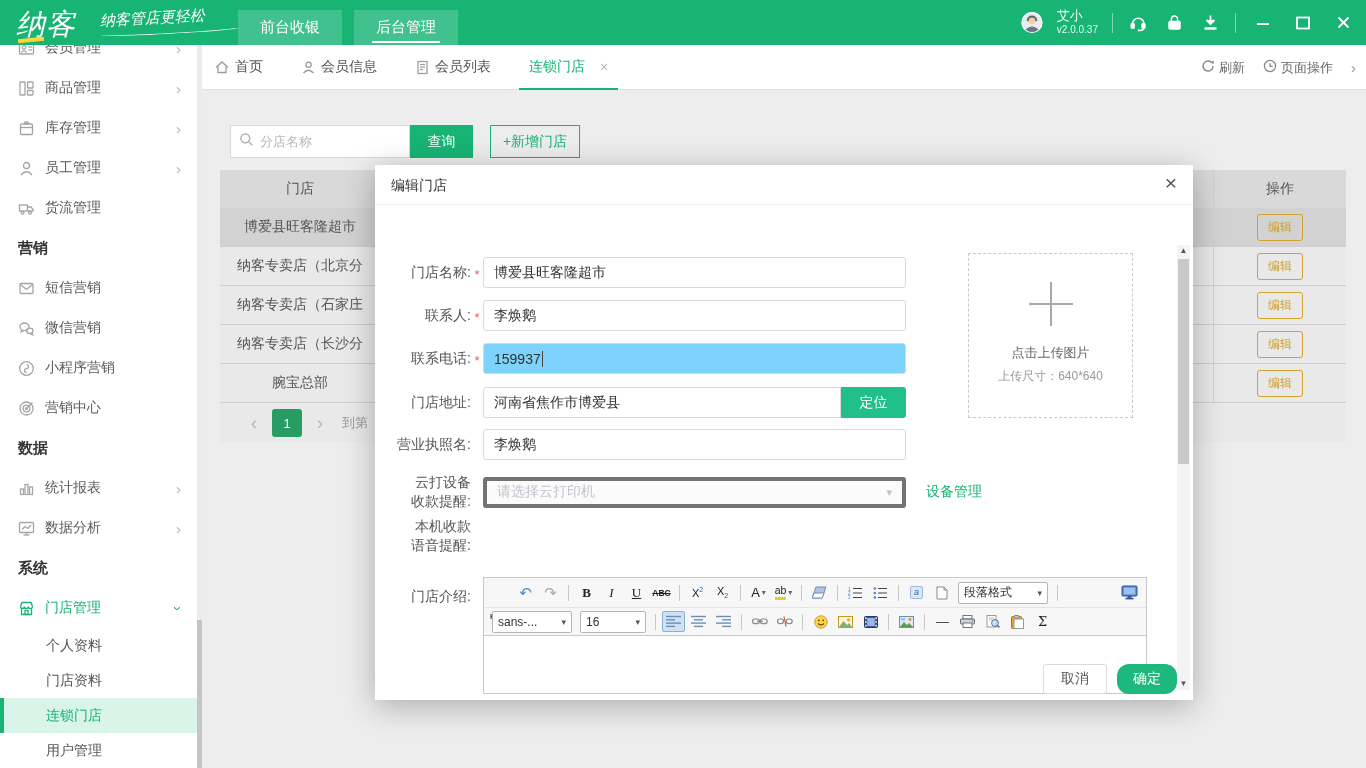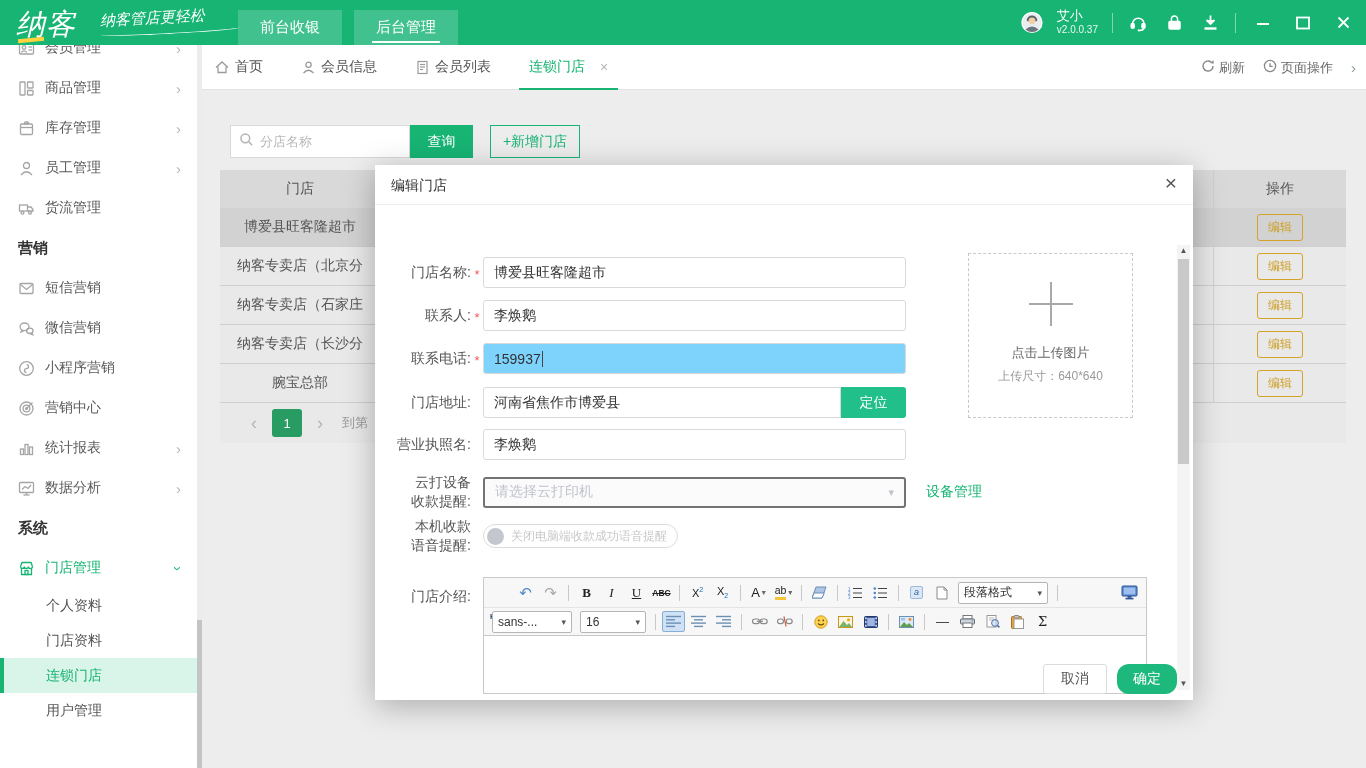--- a/index.html
+++ b/index.html
@@ -74,21 +74,21 @@
   .m-close { position:absolute; right:16px; top:7px; font-size:21px; color:#555; cursor:pointer; line-height:1; }
   .m-body { position:relative; }
   .f-row { position:absolute; left:0; display:flex; align-items:center; }
   .f-label { width:96px; text-align:right; font-size:14px; color:#555; line-height:19px; }
   .f-star { width:12px; text-align:center; color:#f25b5b; font-size:13px; margin-top:3px; }
   .f-input { width:423px; height:31px; border:1px solid #d9d9d9; border-radius:3px; font-size:14px; color:#333; padding:0 10px; outline:none; background:#fff; font-family:inherit; }
   .f-input-div { width:423px; height:31px; border:1px solid #d9d9d9; border-radius:3px; font-size:14px; color:#333; padding:0 10px; display:flex; align-items:center; background:#7dd3fc; }
   .caret-line { display:inline-block; width:1px; height:16px; background:#444; margin-left:1px; }
   .addr-input { width:358px; border-radius:3px 0 0 3px; }
   .btn-locate { width:65px; height:31px; background:#21c08a; color:#fff; border:none; font-size:14px; border-radius:0 3px 3px 0; cursor:pointer; font-family:inherit; }
-  .f-select { width:423px; height:31px; border:2px solid #737373; border-radius:3px; background:#fbfbfb; display:flex; align-items:center; padding:0 10px; font-size:14px; color:#c0c4cc; position:relative; }
+  .f-select { width:423px; height:31px; border:4px solid #737373; border-radius:3px; background:#fbfbfb; display:flex; align-items:center; padding:0 10px; font-size:14px; color:#c0c4cc; position:relative; }
   .f-select .sel-caret { position:absolute; right:10px; color:#c0c4cc; font-size:11px; }
   .link-green { margin-left:20px; font-size:14px; color:#17b474; cursor:pointer; }
   .toggle { display:inline-flex; align-items:center; height:24px; border:1px solid #dcdcdc; border-radius:12px; padding:0 10px 0 3px; gap:7px; background:#fff; cursor:pointer; }
   .toggle .knob { width:17px; height:17px; border-radius:50%; background:#c4c8ce; }
   .toggle .t-txt { font-size:12px; color:#c9c9c9; }
 
   
   .editor { position:absolute; left:108px; top:372px; width:664px; border:1px solid #c9c9c9; background:#fff; }
   .tb-row { display:flex; align-items:center; padding:0 5px; gap:2px; background:#f7f7f7; }
   .tb-row1 { height:30px; border-bottom:1px solid #e4e4e4; }
@@ -281,20 +281,21 @@
           <span style="display: inline-flex;">
             <svg width="17" height="17" viewBox="0 0 17 17" fill="none" stroke="#a5a5a5" stroke-width="1.3">
               <circle cx="8.5" cy="8.5" r="6.5"></circle>
               <circle cx="8.5" cy="8.5" r="3.4"></circle>
               <circle cx="8.5" cy="8.5" r="0.9" fill="#a5a5a5"></circle>
               <line x1="8.5" y1="8.5" x2="14.5" y2="2.5"></line>
             </svg>
           </span>
           <span class="lbl">营销中心</span>
         </div>
+        <div class="s-section">数据</div>
         <div class="s-item">
           <span style="display: inline-flex;">
             <svg width="17" height="17" viewBox="0 0 17 17" fill="none" stroke="#a5a5a5" stroke-width="1.3">
               <rect x="2.5" y="9" width="3" height="5.5"></rect>
               <rect x="7" y="4.5" width="3" height="10"></rect>
               <rect x="11.5" y="7" width="3" height="7.5"></rect>
             </svg>
           </span>
           <span class="lbl">统计报表</span>
           <span class="chev">›</span>
@@ -502,24 +503,20 @@
           <span class="f-star"></span>
           <div class="f-select">
             <span>请选择云打印机</span>
             <span class="sel-caret">▾</span>
           </div>
           <span class="link-green">设备管理</span>
         </div>
         <div class="f-row" style="top: 312px;">
           <span class="f-label">本机收款<br>语音提醒:</span>
           <span class="f-star"></span>
-          <span class="toggle">
-            <span class="knob"></span>
-            <span class="t-txt">关闭电脑端收款成功语音提醒</span>
-          </span>
         </div>
         <div class="f-row" style="top: 372px; align-items: flex-start;">
           <span class="f-label" style="margin-top: 10px;">门店介绍:</span>
           <span class="f-star" style="margin-top: 10px;"></span>
         </div>
         <div class="editor">
           <div class="tb-row tb-row1">
             <span class="tb-btn">
               <span style="display: inline-flex; align-items: flex-start; margin-top: 47px;">
                 <b style="font:bold 7.5px 'Liberation Sans',sans-serif;color:#1a3d6e;">HTML</b>

